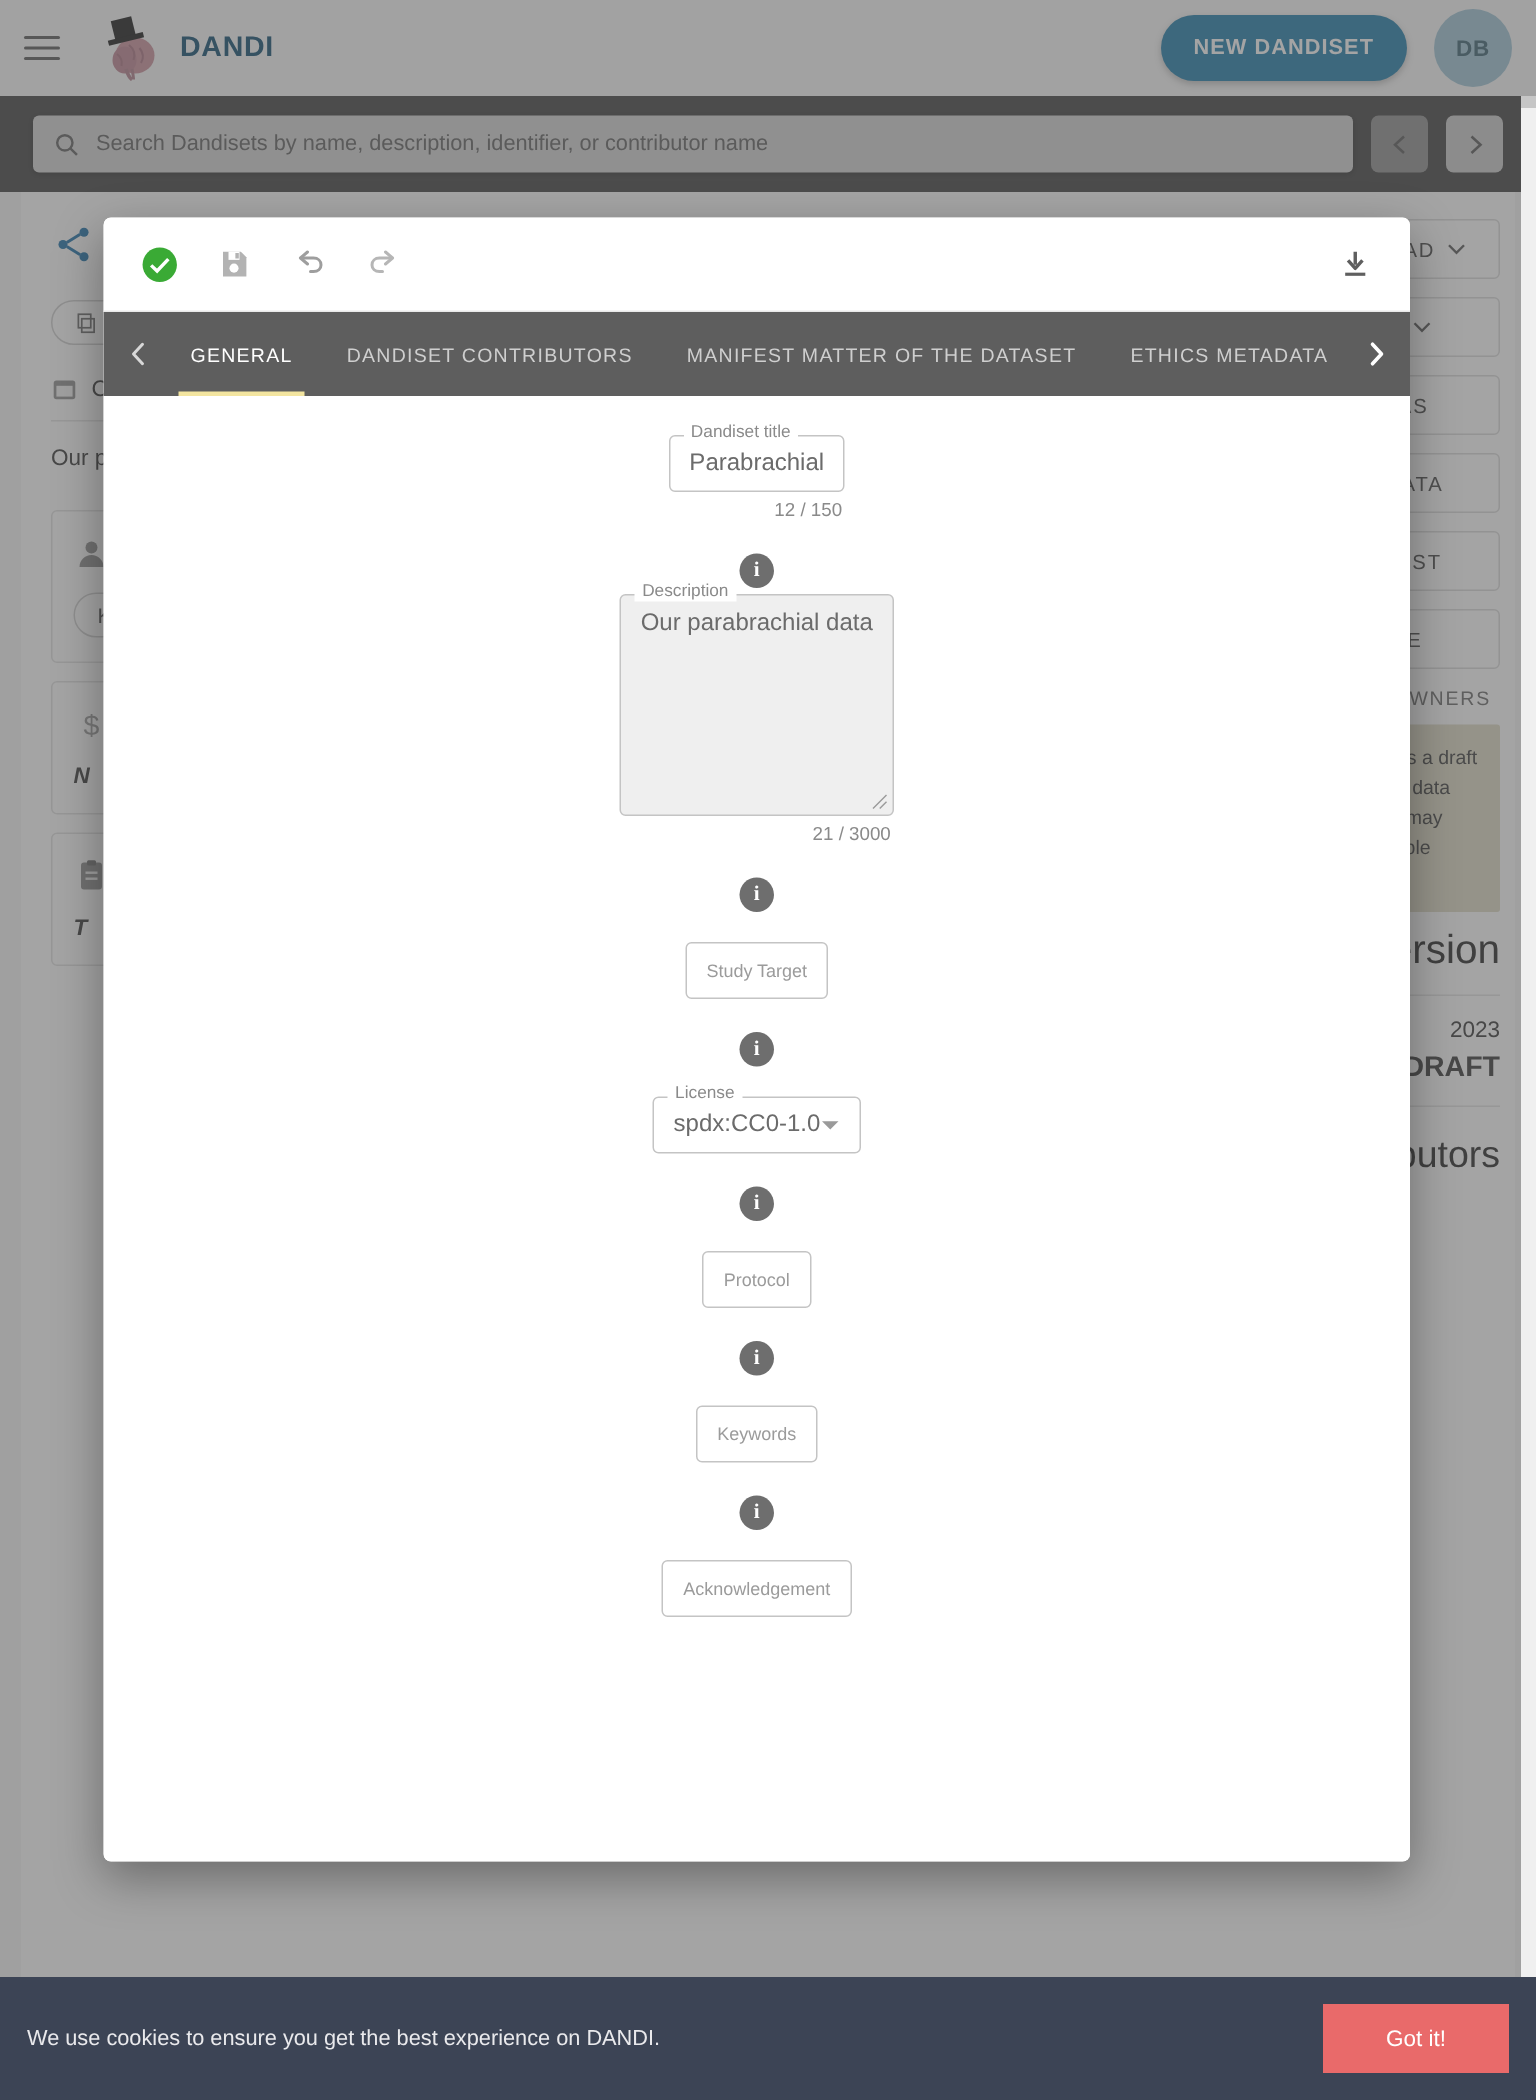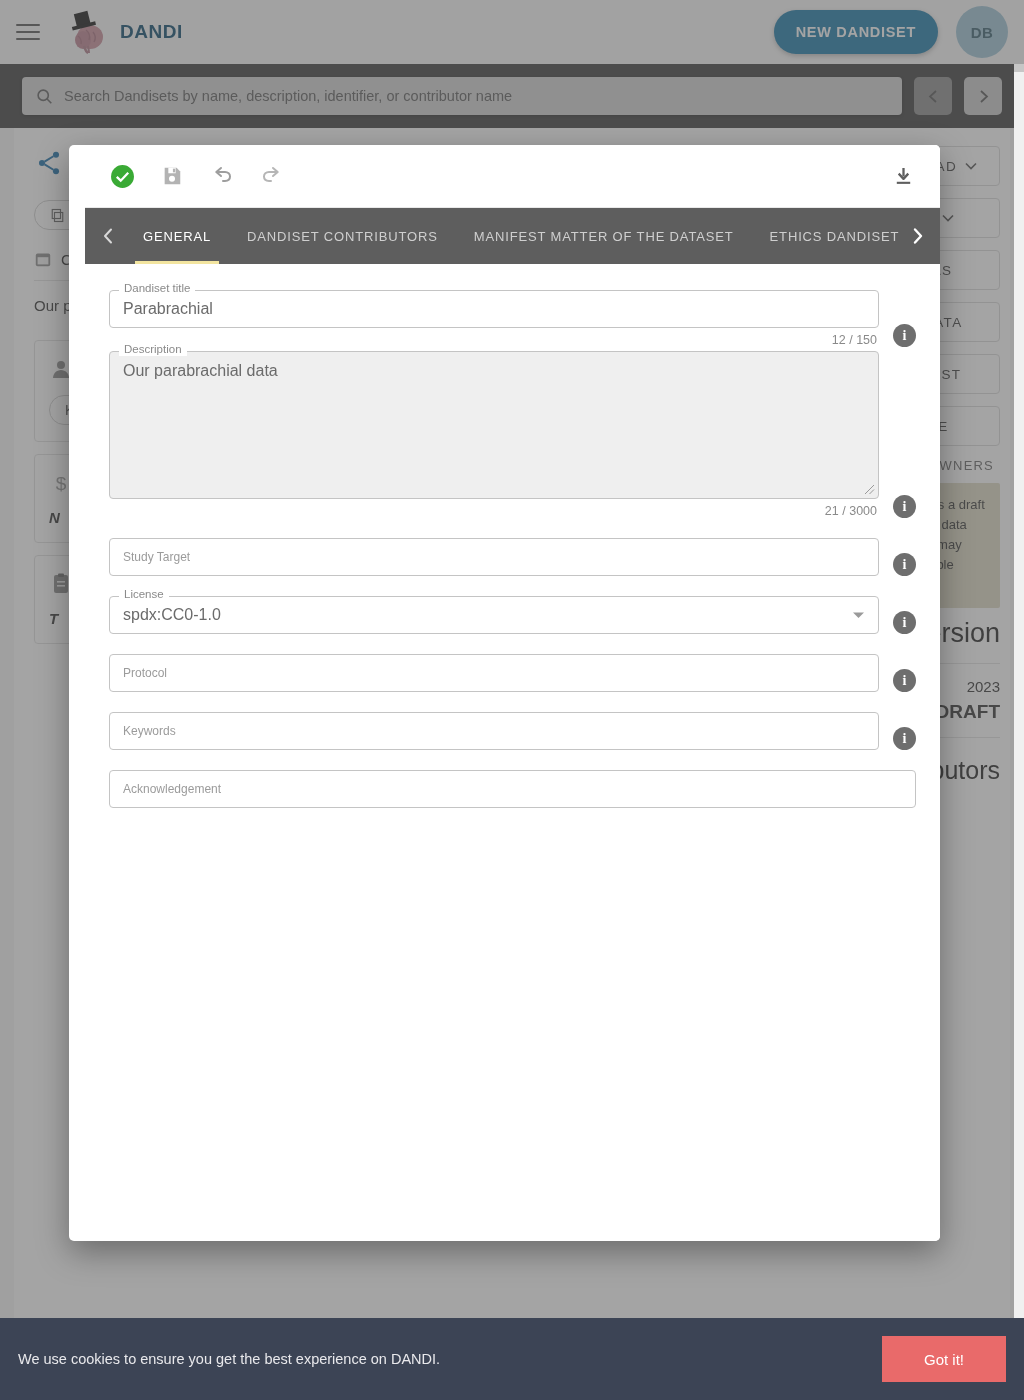--- a/index.html
+++ b/index.html
@@ -100,21 +100,21 @@
   .side-txt.bold { font-weight: 700; font-size: 19px; }
   .side-h2 { font-size: 25px; color: #222; text-align: right; margin-top: 18px; }
 
   
   .scrim { position: absolute; inset: 0; background: rgba(90,90,90,.55); }
 
   
   .modal {
     position: absolute; left: 69px; top: 145px; width: 871px; height: 1096px;
     background: #fff; border-radius: 5px; box-shadow: 0 11px 32px rgba(0,0,0,.35);
-    display: flex; flex-direction: column; overflow: hidden; padding-left: 16px;
+    display: flex; flex-direction: column; overflow: hidden;
   }
   .modal-toolbar {
     height: 63px; display: flex; align-items: center; padding: 0 20px; gap: 16px;
     border-bottom: 1px solid #e9e9e9; background: #fff;
   }
   .tb-btn {
     width: 34px; height: 34px; display: flex; align-items: center; justify-content: center;
     background: none; border: none; cursor: pointer; padding: 0;
   }
   .tb-spacer { flex: 1; }
@@ -134,21 +134,21 @@
     position: relative; flex-shrink: 0; font-weight: 500;
   }
   .tab.active { color: #fff; }
   .tab.active::after {
     content: ""; position: absolute; left: 10px; right: 10px; bottom: 0;
     height: 3px; background: #f3e5a0;
   }
 
   .modal-body { flex: 1; overflow: hidden; padding: 26px 24px 20px; background: #fff; }
 
-  .field-row { display: flex; align-items: flex-end; gap: 14px; margin-bottom: 4px; }
+  .field-row { display: flex; align-items: center; gap: 14px; margin-bottom: 4px; flex-direction: column; }
   .field-wrap { flex: 1; position: relative; }
 
   .outlined {
     position: relative; border: 1px solid #c4c4c4; border-radius: 4px;
     height: 38px; display: flex; align-items: center; padding: 0 13px; background: #fff;
   }
   .outlined.filled-area { height: 148px; align-items: flex-start; background: #efefef; padding-top: 10px; }
   .outlined .legend {
     position: absolute; top: -8px; left: 9px; background: #fff; padding: 0 5px;
     font-size: 11.5px; color: #8a8a8a; line-height: 1;
@@ -369,21 +369,21 @@
     <div class="tabbar">
       <div class="tab-arrow">
         <svg width="13" height="18" viewBox="0 0 13 18">
           <polyline points="9,2.5 3,9 9,15.5" stroke="#d8d8d8" stroke-width="2" fill="none" stroke-linecap="round" stroke-linejoin="round"></polyline>
         </svg>
       </div>
       <div class="tabs">
         <div class="tab active">GENERAL</div>
         <div class="tab">DANDISET CONTRIBUTORS</div>
         <div class="tab">MANIFEST MATTER OF THE DATASET</div>
-        <div class="tab">ETHICS DANDISET</div>
+        <div class="tab">ETHICS METADATA</div>
 
       </div>
       <div class="tab-arrow">
         <svg width="13" height="18" viewBox="0 0 13 18">
           <polyline points="4,2.5 10,9 4,15.5" stroke="#ffffff" stroke-width="2.4" fill="none" stroke-linecap="round" stroke-linejoin="round"></polyline>
         </svg>
       </div>
     </div>
 
     <div class="modal-body">

